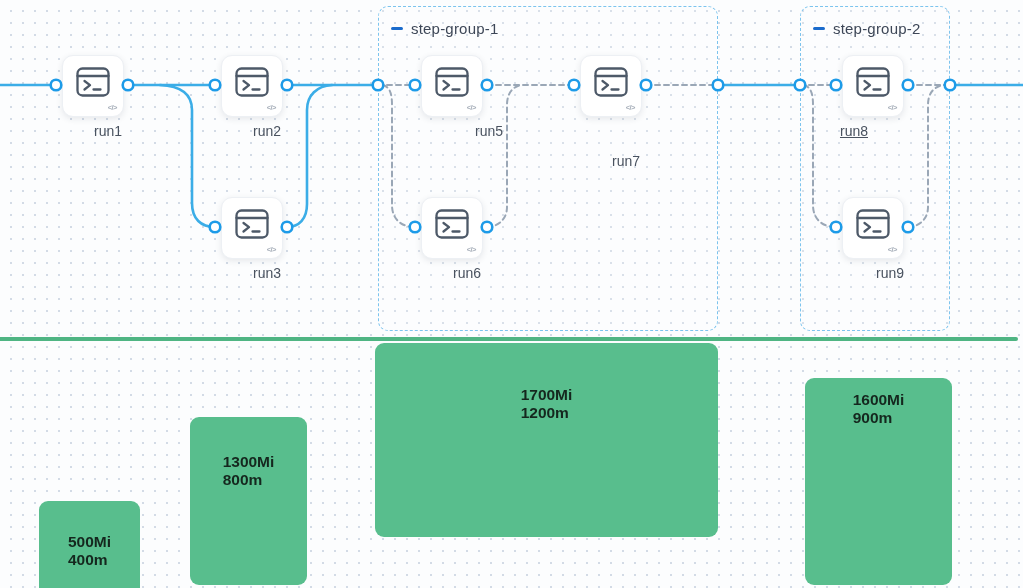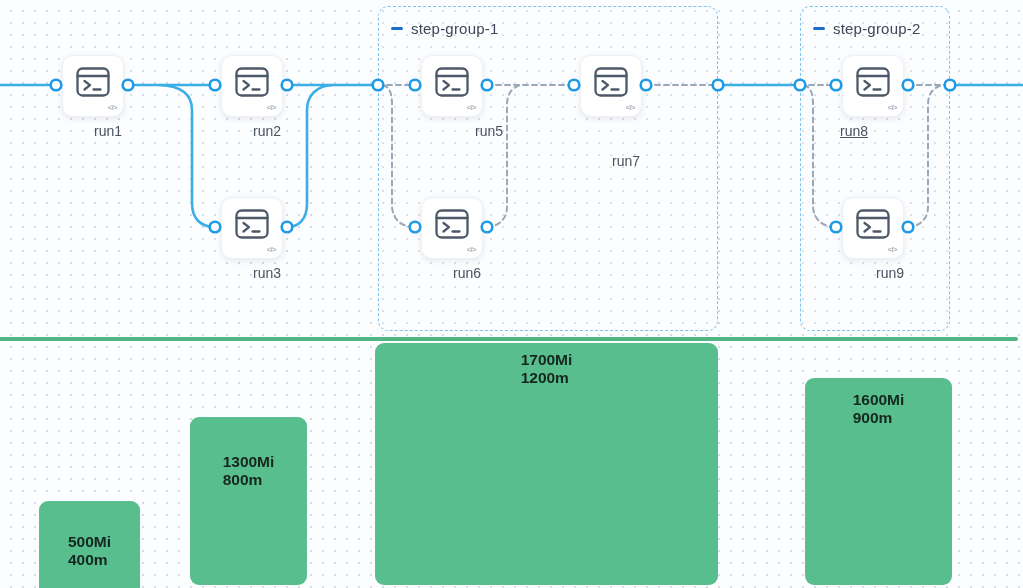--- a/index.html
+++ b/index.html
@@ -221,21 +221,21 @@
     </div>
   </div>
 
   <div class="bar" style="left:190px;top:417px;width:117px;height:168px;padding-top:36px;">
     <div class="bar-lines">
       <div>1300Mi</div>
       <div>800m</div>
     </div>
   </div>
 
-  <div class="bar" style="left:375px;top:343px;width:343px;height:242px;padding-top:8px;">
+  <div class="bar" style="left:375px;top:343px;width:343px;height:194px;padding-top:43px;">
     <div class="bar-lines">
       <div>1700Mi</div>
       <div>1200m</div>
     </div>
   </div>
 
   <div class="bar" style="left:805px;top:378px;width:147px;height:207px;padding-top:13px;">
     <div class="bar-lines">
       <div>1600Mi</div>
       <div>900m</div>

